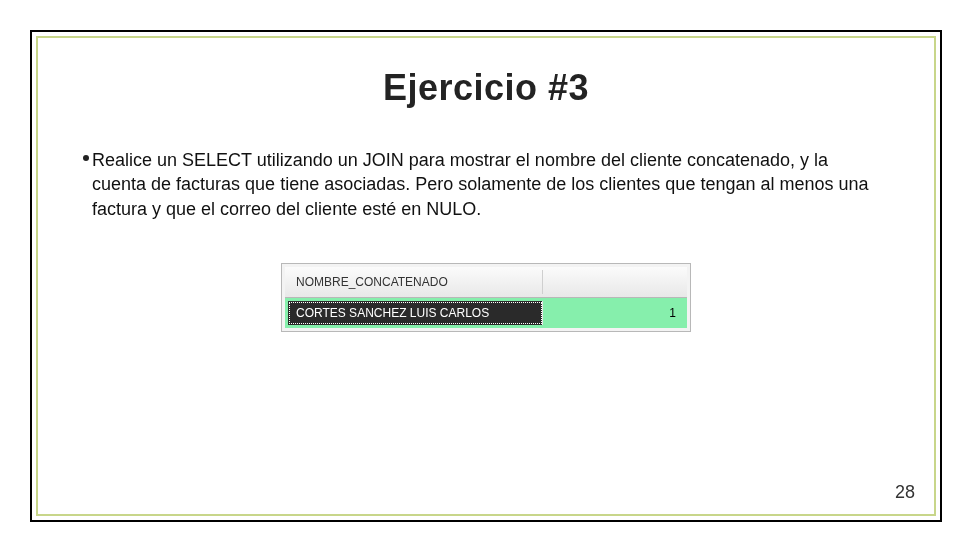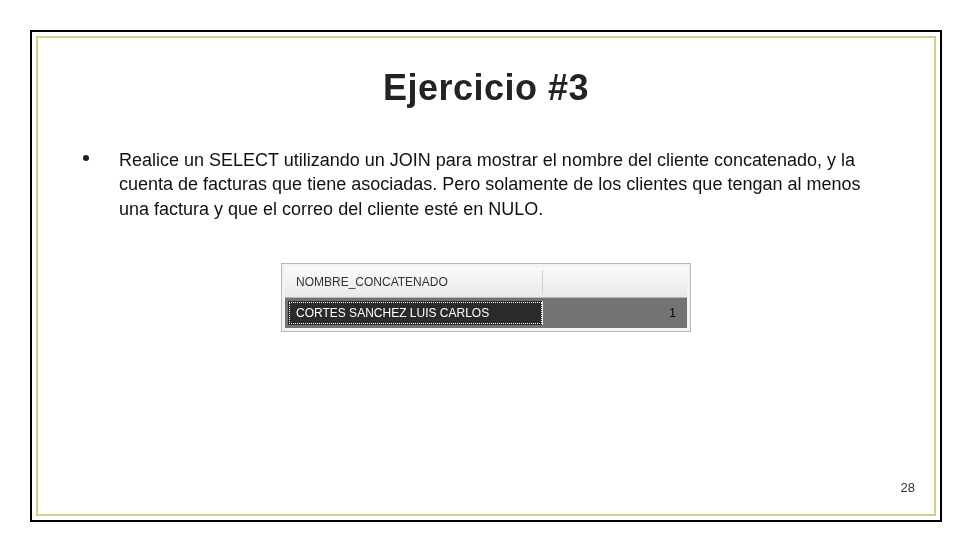--- a/index.html
+++ b/index.html
@@ -26,21 +26,21 @@
     font-weight: 600;
     color: #232323;
     text-align: center;
     letter-spacing: 0.5px;
     margin-top: 4px;
     margin-bottom: 30px;
   }
   .bullet-row {
     display: flex;
     align-items: flex-start;
-    gap: 27px;
+    gap: 0;
     font-size: 18px;
     line-height: 1.35;
     color: #111;
   }
   .bullet-dot {
     flex: 0 0 auto;
     margin-top: 10px;
     width: 5px; height: 5px;
     border-radius: 50%;
     background: #222;
@@ -63,41 +63,41 @@
   .th {
     padding: 5px 8px;
     color: #333;
     border-right: 1px solid #cfcfcf;
     font-weight: 400;
   }
   .th.col1 { flex: 0 0 255px; }
   .th.col2 { flex: 1 1 auto; border-right: none; }
   .tbody-row {
     display: flex;
-    background: #737373;
+    background: #86efac;
     border-bottom: 1px solid #d8d8d8;
   }
   .tbody-row:last-child { border-bottom: none; }
   .td {
     padding: 5px 8px;
     border-right: 1px solid #e5e5e5;
   }
   .td.col1 { flex: 0 0 255px; }
   .td.col2 { flex: 1 1 auto; text-align: right; border-right: none; }
   .td.col1.selected {
     background: #2a2a2a;
     color: #fff;
     outline: 1px dotted #fff;
     outline-offset: -2px;
   }
   .page-number {
     position: absolute;
     right: 16px;
-    bottom: 16px;
-    font-size: 13px;
+    bottom: 8px;
+    font-size: 18px;
     color: #333;
   }
 </style>
 </head>
 <body>
 
 <div class="slide">
   <div class="outer-border"></div>
   <div class="inner-border">
 

